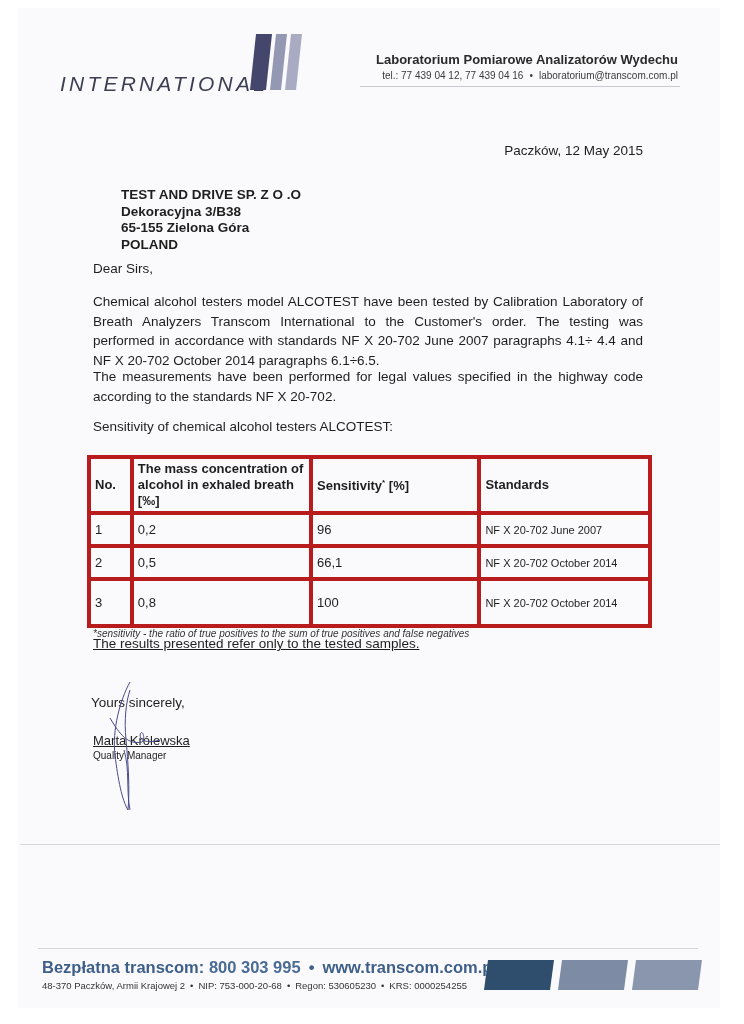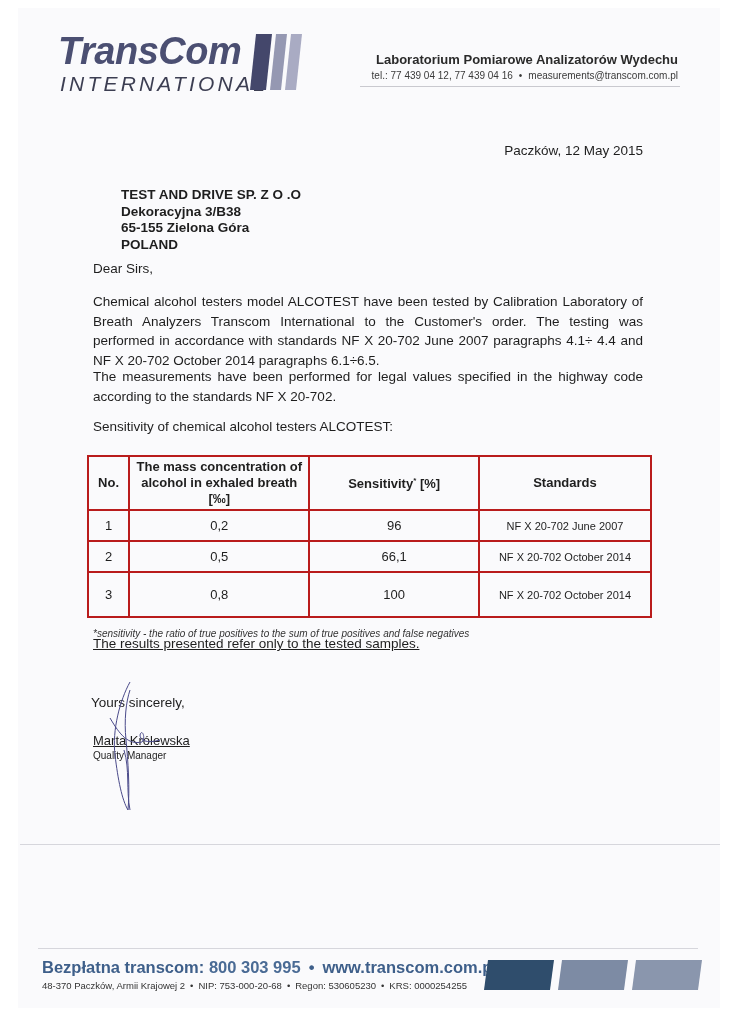--- a/index.html
+++ b/index.html
@@ -37,21 +37,21 @@
   .p1 { top: 292px; }
   .p2 { top: 367px; }
   .intro { position: absolute; left: 93px; top: 419px; font-size: 13.5px; }
 
   
   table.results {
     position: absolute; left: 87px; top: 455px; width: 565px;
     border-collapse: collapse; font-size: 13px;
   }
   table.results th, table.results td {
-    border: 2px solid #b91c1c; text-align: center; vertical-align: middle; padding: 0 4px;
+    border: 4px solid #b91c1c; text-align: left; vertical-align: middle; padding: 0 4px;
   }
   table.results th { font-weight: bold; height: 52px; line-height: 16px; }
   table.results td { height: 29px; }
   table.results tr.row-3 td { height: 43px; }
   table.results td.std { font-size: 11px; }
   .col-no { width: 32px; } .col-mass { width: 177px; } .col-sens { width: 167px; } .col-std { width: 170px; }
   sup { font-size: 8px; }
 
   .footnote { position: absolute; left: 93px; top: 628px; font-size: 10px; font-style: italic; color: #333; }
   .results-note { position: absolute; left: 93px; top: 636px; font-size: 13.5px; text-decoration: underline; }
@@ -70,33 +70,32 @@
   .footer-sub { position: absolute; left: 42px; top: 980px; font-size: 9.5px; color: #333; white-space: nowrap; }
   .footer-sub .dot { margin: 0 5px; }
   .footer-bars { position: absolute; left: 484px; top: 960px; width: 220px; height: 30px; }
 </style>
 </head>
 <body>
 
 <div class="page-bg"></div>
 
 <div class="logo">
-  <div class="logo-word">TransCom</div>
   <div class="logo-sub">INTERNATIONAL</div>
   <svg class="logo-bars" viewBox="0 0 60 56">
     <polygon id="lb0" points="8,0 24,0 18,56 2,56" fill="#44476b"></polygon>
     <polygon id="lb1" points="28,0 39,0 33,56 22,56" fill="#9598b2"></polygon>
     <polygon id="lb2" points="43,0 54,0 48,56 37,56" fill="#a9abc3"></polygon>
   </svg>
 </div>
 
 <div class="lab-block">
   <div class="lab-title">Laboratorium Pomiarowe Analizatorów Wydechu</div>
   <div class="lab-contact">
-    <span>tel.: 77 439 04 12, 77 439 04 16</span><span class="dot">•</span><span>measurements@transcom.com.pl</span>
+    <span>tel.: 77 439 04 12, 77 439 04 16</span><span class="dot">•</span><span>laboratorium@transcom.com.pl</span>
   </div>
 </div>
 <div class="header-rule"></div>
 
 <div class="date">Paczków, 12 May 2015</div>
 
 <div class="address">
   <div>TEST AND DRIVE SP. Z O .O</div>
   <div>Dekoracyjna 3/B38</div>
   <div>65-155 Zielona Góra</div>

